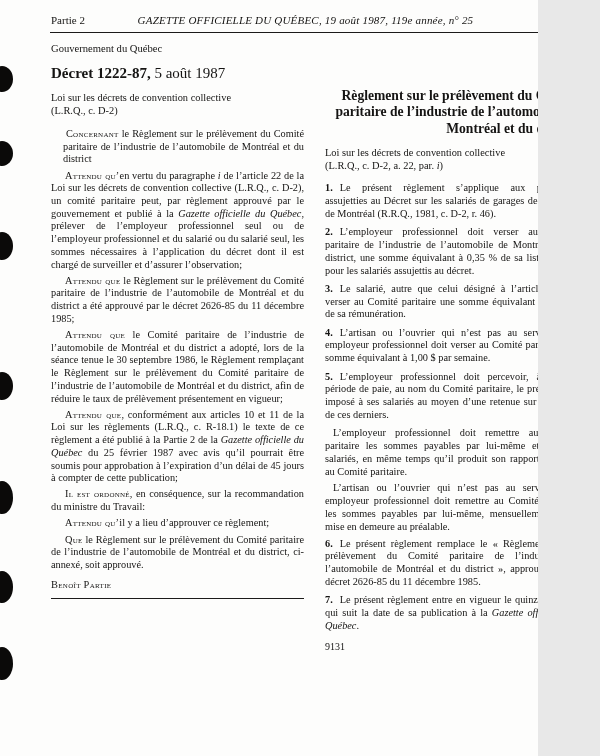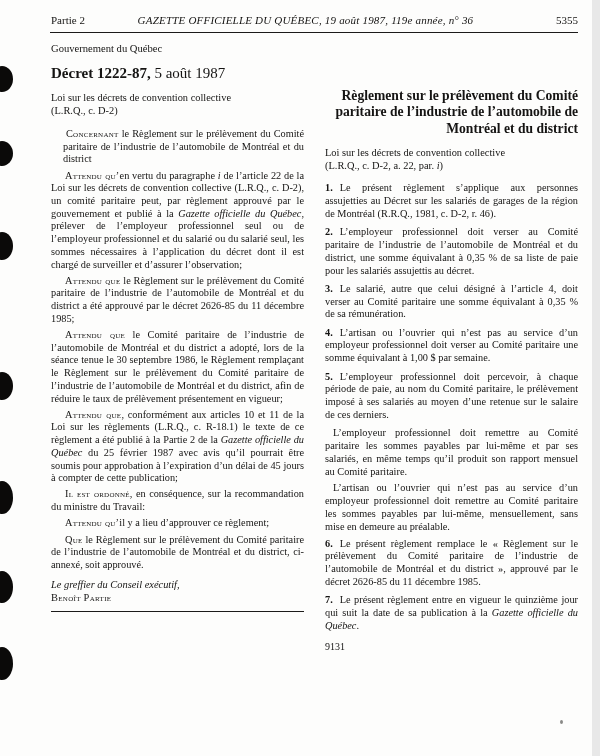--- a/index.html
+++ b/index.html
@@ -1,18 +1,18 @@
 <!DOCTYPE html>
 <html><head>
 <meta charset="utf-8">
 <style>
   html,body{margin:0;padding:0;background:#e8e8e8;}
   .page{
     position:relative;
-    width:592px;height:756px;
+    width:538px;height:756px;
     background:#fdfdfc;
     overflow:hidden;
     font-family:"Liberation Serif","DejaVu Serif",serif;
     color:#151413;
   }
   
   .header{
     position:absolute;left:51px;top:14px;width:527px;
     display:flex;align-items:baseline;
     font-size:11px;
@@ -83,21 +83,21 @@
   <div class="bmark" style="top:141px;height:25px;"></div>
   <div class="bmark" style="top:232px;height:28px;"></div>
   <div class="bmark" style="top:372px;height:28px;"></div>
   <div class="bmark" style="top:481px;height:33px;"></div>
   <div class="bmark" style="top:571px;height:32px;"></div>
   <div class="bmark" style="top:647px;height:33px;"></div>
   <div class="speck" style="left:560px;top:720px;"></div>
 
   <div class="header">
     <span class="part">Partie 2</span>
-    <span class="jtitle">GAZETTE OFFICIELLE DU QUÉBEC, 19 août 1987, 119e année, n° 36</span>
+    <span class="jtitle">GAZETTE OFFICIELLE DU QUÉBEC, 19 août 1987, 119e année, n° 25</span>
     <span class="pnum">5355</span>
   </div>
   <div class="header-rule"></div>
 
   <div class="gov-label">Gouvernement du Québec</div>
 
   <div class="col-left">
     <h1 class="decree-h">
       <span class="num">Décret 1222-87,</span><span class="date"> 5 août 1987</span>
     </h1>
@@ -109,21 +109,20 @@
     <p class="para block-indent"><span class="s-sc">Concernant</span><span class="s-n"> le Règlement sur le prélèvement du Comité paritaire de l’industrie de l’automobile de Montréal et du district</span></p>
     <p class="para"><span class="s-sc">Attendu qu’</span><span class="s-n">en vertu du paragraphe </span><span class="s-i">i</span><span class="s-n"> de l’article 22 de la Loi sur les décrets de convention collective (L.R.Q., c. D-2), un comité paritaire peut, par règlement approuvé par le gouvernement et publié à la </span><span class="s-i">Gazette officielle du Québec</span><span class="s-n">, prélever de l’employeur professionnel seul ou de l’employeur professionnel et du salarié ou du salarié seul, les sommes nécessaires à l’application du décret dont il est chargé de surveiller et d’assurer l’observation;</span></p>
     <p class="para"><span class="s-sc">Attendu que</span><span class="s-n"> le Règlement sur le prélèvement du Comité paritaire de l’industrie de l’automobile de Montréal et du district a été approuvé par le décret 2626-85 du 11 décembre 1985;</span></p>
     <p class="para"><span class="s-sc">Attendu que</span><span class="s-n"> le Comité paritaire de l’industrie de l’automobile de Montréal et du district a adopté, lors de la séance tenue le 30 septembre 1986, le Règlement remplaçant le Règlement sur le prélèvement du Comité paritaire de l’industrie de l’automobile de Montréal et du district, afin de réduire le taux de prélèvement présentement en vigueur;</span></p>
     <p class="para"><span class="s-sc">Attendu que</span><span class="s-n">, conformément aux articles 10 et 11 de la Loi sur les règlements (L.R.Q., c. R-18.1) le texte de ce règlement a été publié à la Partie 2 de la </span><span class="s-i">Gazette officielle du Québec</span><span class="s-n"> du 25 février 1987 avec avis qu’il pourrait être soumis pour approbation à l’expiration d’un délai de 45 jours à compter de cette publication;</span></p>
     <p class="para"><span class="s-sc">Il est ordonné</span><span class="s-n">, en conséquence, sur la recommandation du ministre du Travail:</span></p>
     <p class="para"><span class="s-sc">Attendu qu’</span><span class="s-n">il y a lieu d’approuver ce règlement;</span></p>
     <p class="para"><span class="s-sc">Que</span><span class="s-n"> le Règlement sur le prélèvement du Comité paritaire de l’industrie de l’automobile de Montréal et du district, ci-annexé, soit approuvé.</span></p>
 
     <div class="signature">
-      <div class="title">Le greffier du Conseil exécutif,</div>
       <div class="name">Benoît Partie</div>
     </div>
     <hr class="divider-rule">
   </div>
 
   <div class="col-right">
     <h2 class="reg-title">Règlement sur le prélèvement du Comité paritaire de l’industrie de l’automobile de Montréal et du district</h2>
     <div class="lawref2">
       <div>Loi sur les décrets de convention collective</div>
       <div><span class="s-n">(L.R.Q., c. D-2, a. 22, par. </span><span class="s-i">i</span><span class="s-n">)</span></div>

